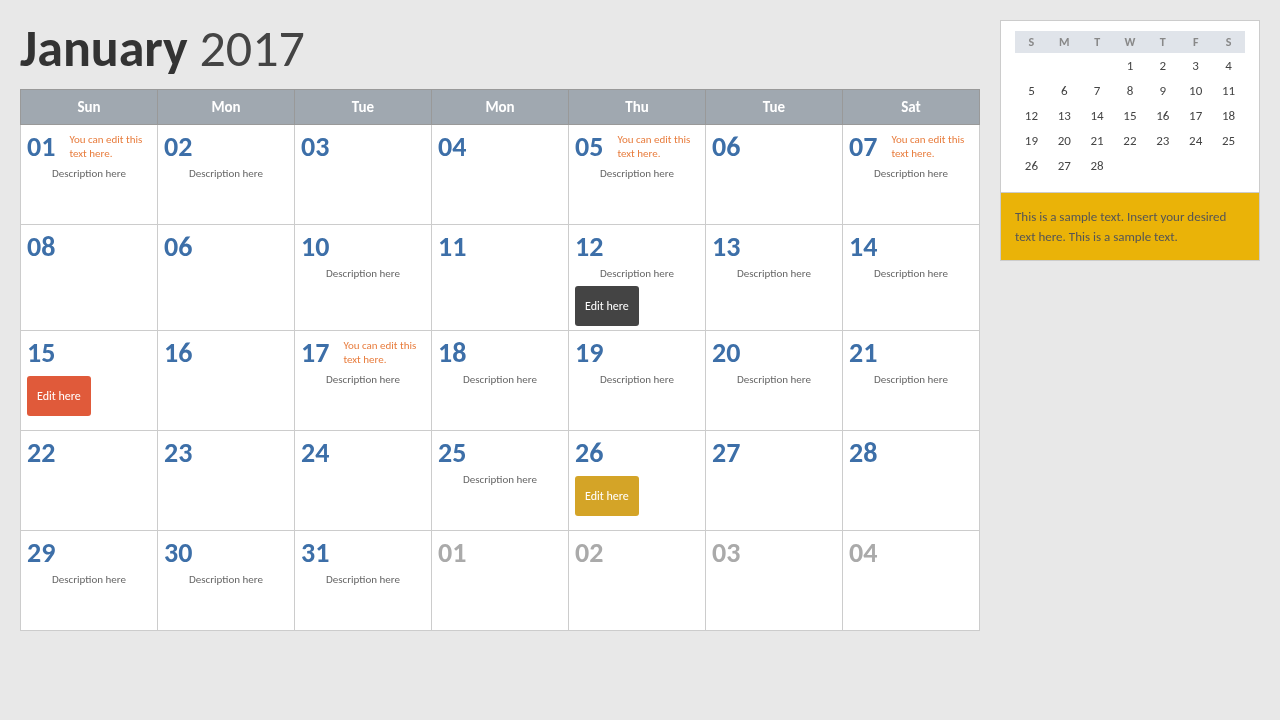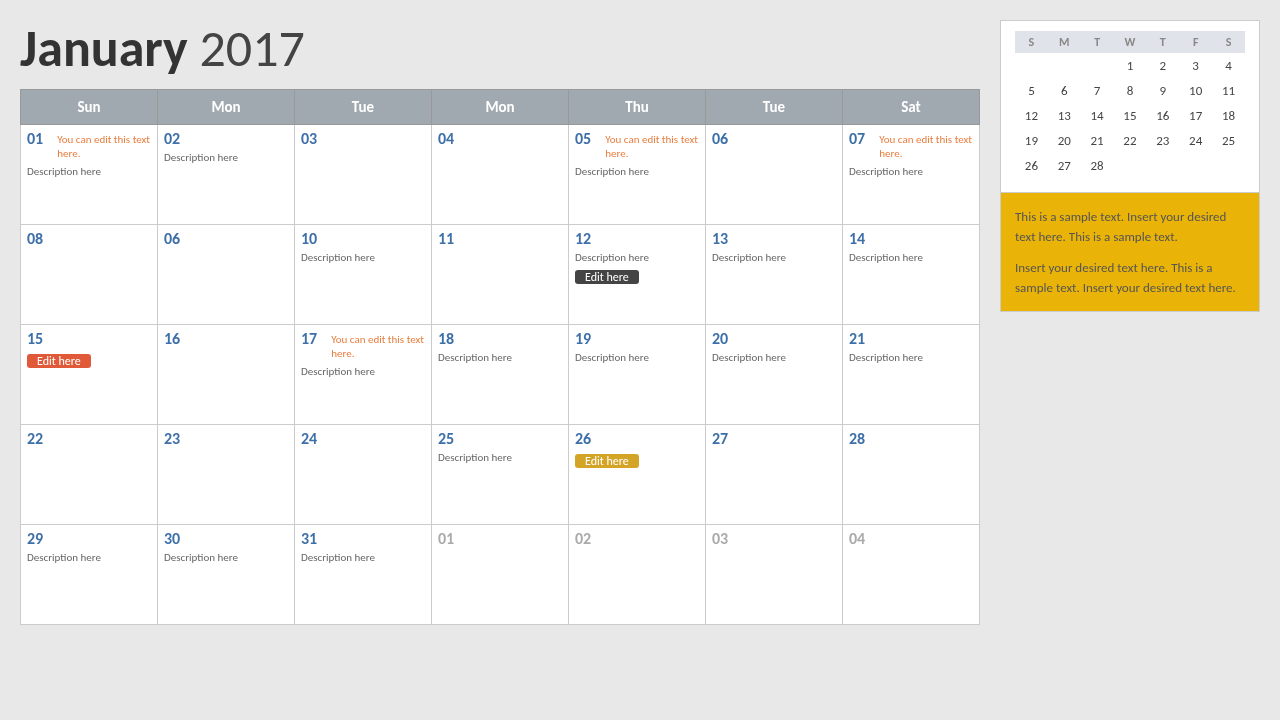--- a/index.html
+++ b/index.html
@@ -49,50 +49,51 @@
 
     .cal-table td {
       vertical-align: top;
       border: 1px solid #ccc;
       padding: 4px 6px;
       height: 100px;
       width: 14.28%;
     }
 
     .day-num {
-      font-size: 16px;
+      font-size: 28px;
       font-weight: 700;
       color: #3d6fa8;
       display: inline-block;
     }
 
     .day-num.gray {
       color: #aaa;
     }
 
     .desc {
       font-size: 11px;
       color: #666;
       margin-top: 3px;
       display: block;
+      text-align: center;
     }
 
     .editable-text {
       font-size: 11px;
       color: #e87d3e;
       display: inline-block;
       margin-left: 12px;
       vertical-align: top;
       margin-top: 4px;
       line-height: 1.3;
     }
 
     .btn-edit {
       display: inline-block;
-      padding: 0 10px;
+      padding: 13px 10px;
       border-radius: 3px;
       font-size: 12px;
       color: #fff;
       margin-top: 6px;
       cursor: pointer;
     }
     .btn-edit.dark { background: #444; }
     .btn-edit.red { background: #e05a3a; }
     .btn-edit.yellow { background: #d4a427; }
 
@@ -453,15 +454,14 @@
               <td class="empty"></td>
               <td class="empty"></td>
               <td class="empty"></td>
             </tr>
           </tbody>
       </table>
     </div>
   </div>
   <div class="sidebar-text">
     <p>This is a sample text. Insert your desired text here. This is a sample text.</p>
-    <p>Insert your desired text here. This is a sample text. Insert your desired text here.</p>
   </div>
 </div>
 
 </body></html>

